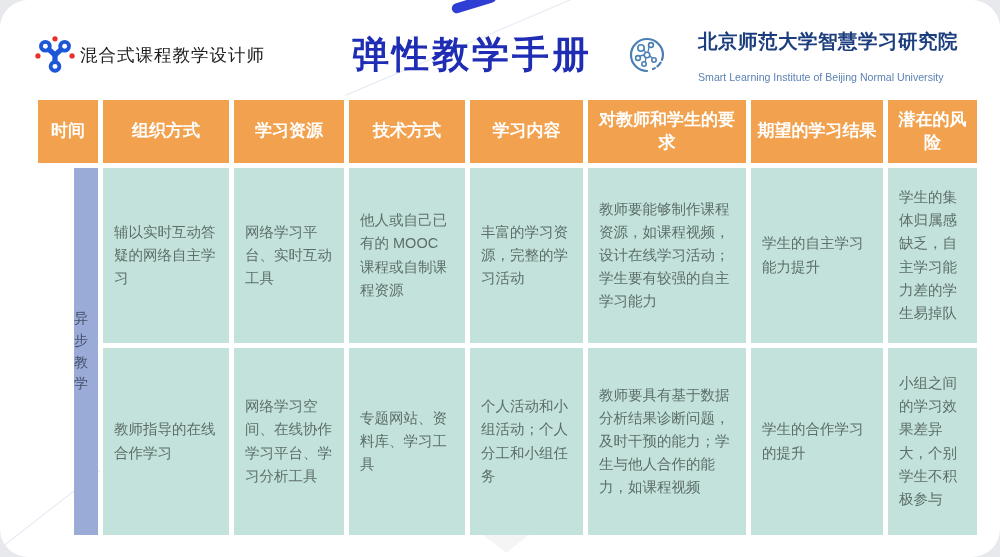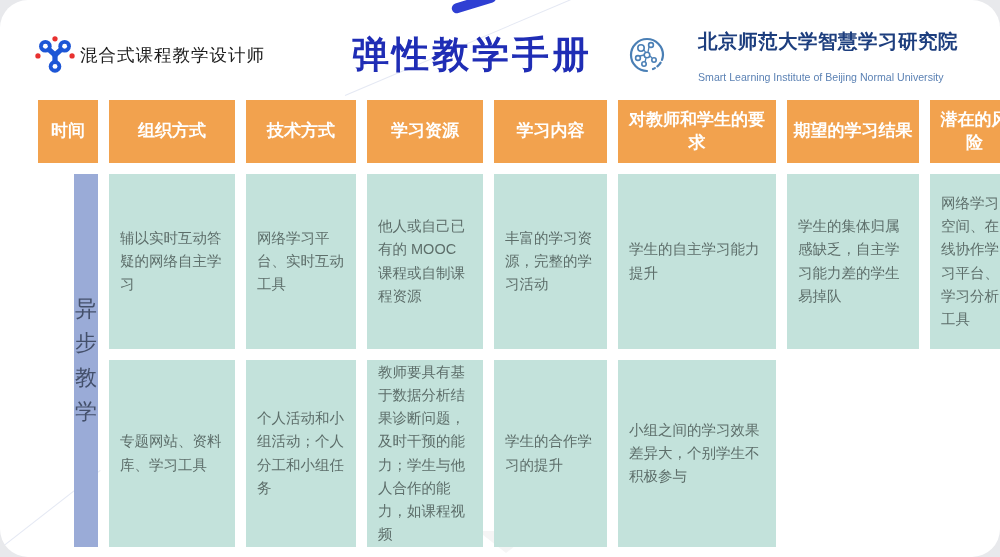--- a/index.html
+++ b/index.html
@@ -71,42 +71,42 @@
     white-space: nowrap; margin-top: 16px;
   }
 
   
   .htable {
     position: absolute; left: 38px; top: 100px;
     width: 956px; height: 431px;
     display: grid;
     grid-template-columns: 60px 126px 110px 116px 113px 158px 132px 89px;
     grid-template-rows: 63px 175px 187px;
-    gap: 11px;
+    gap: 5px;
     box-sizing: border-box;
   }
   .th {
     background: var(--header-orange, #f2a24e);
     color: #ffffff; font-weight: bold; font-size: 17px; line-height: 1.35;
     display: flex; align-items: center; justify-content: center;
     text-align: center; padding: 0 6px; box-sizing: border-box;
   }
   .td {
     background: var(--cell-teal, #c3e2db);
     color: #5d6e6a; font-size: 14.5px; line-height: 1.6;
     display: flex; align-items: center;
     padding: 10px 11px; box-sizing: border-box;
     text-align: left;
   }
   .time-cell {
     grid-column: 1; grid-row: 2 / 4;
     background: var(--time-purple, #9aabd7);
-    color: #44506b; font-size: 22px; line-height: 1.55;
+    color: #44506b; font-size: 14px; line-height: 1.55;
     display: flex; align-items: center; justify-content: center;
-    text-align: right; letter-spacing: 1px; margin-left: 36px;
+    text-align: left; letter-spacing: 1px; margin-left: 36px;
   }
   .time-cell span { display: inline-block; width: 2.2em; }
 </style>
 </head>
 <body>
 
 <div class="card">
 
   <div class="slash"></div>
   <div class="faint-line l1"></div>
@@ -150,22 +150,22 @@
         <div class="institute-zh">北京师范大学智慧学习研究院</div>
         <div class="institute-en">Smart Learning Institute of Beijing Normal University</div>
       </div>
     </div>
   </header>
 
   <div class="htable">
 
     <div class="th">时间</div>
     <div class="th">组织方式</div>
+    <div class="th">学习资源</div>
     <div class="th">技术方式</div>
-    <div class="th">学习资源</div>
     <div class="th">学习内容</div>
     <div class="th">对教师和学生的要求</div>
     <div class="th">期望的学习结果</div>
     <div class="th">潜在的风险</div>
 
     <div class="time-cell">
       <span>异步教学</span>
     </div>
 
     <div class="td">
@@ -174,27 +174,33 @@
     <div class="td">
         <span>网络学习平台、实时互动工具</span>
       </div>
     <div class="td">
         <span>他人或自己已有的 MOOC 课程或自制课程资源</span>
       </div>
     <div class="td">
         <span>丰富的学习资源，完整的学习活动</span>
       </div>
     <div class="td">
+        <span>教师要能够制作课程资源，如课程视频，设计在线学习活动；学生要有较强的自主学习能力</span>
+      </div>
+    <div class="td">
         <span>学生的自主学习能力提升</span>
       </div>
     <div class="td">
         <span>学生的集体归属感缺乏，自主学习能力差的学生易掉队</span>
       </div>
 
     <div class="td">
+        <span>教师指导的在线合作学习</span>
+      </div>
+    <div class="td">
         <span>网络学习空间、在线协作学习平台、学习分析工具</span>
       </div>
     <div class="td">
         <span>专题网站、资料库、学习工具</span>
       </div>
     <div class="td">
         <span>个人活动和小组活动；个人分工和小组任务</span>
       </div>
     <div class="td">
         <span>教师要具有基于数据分析结果诊断问题，及时干预的能力；学生与他人合作的能力，如课程视频</span>

